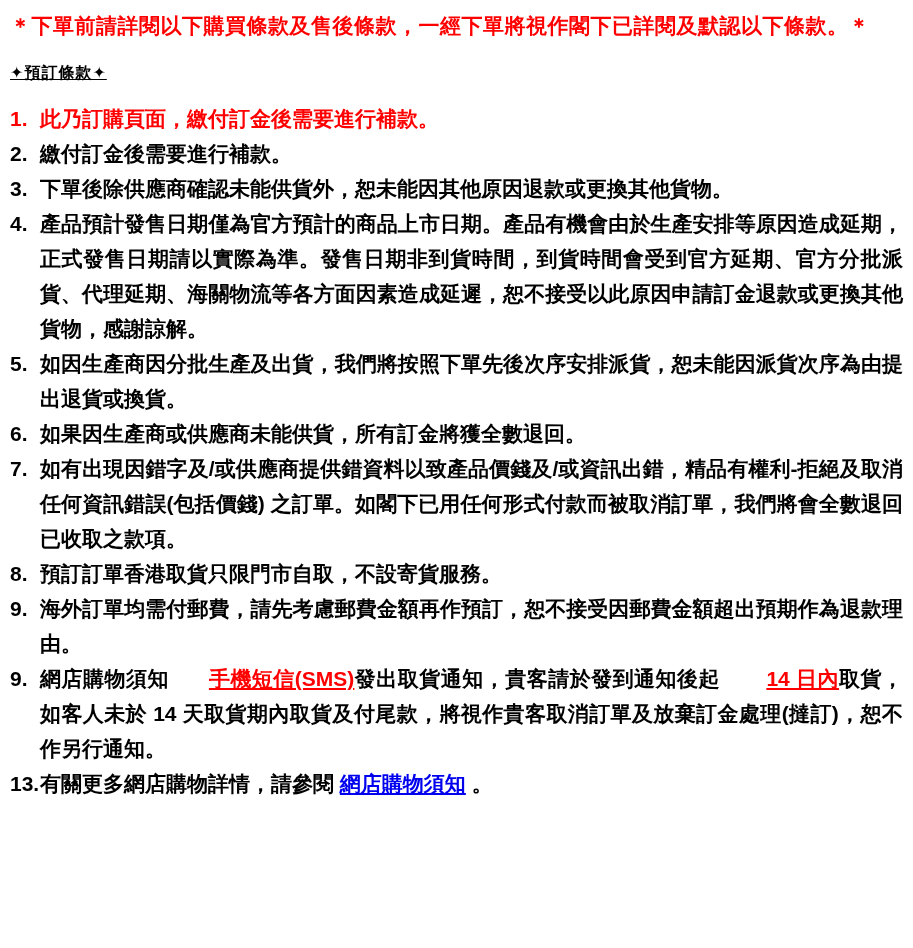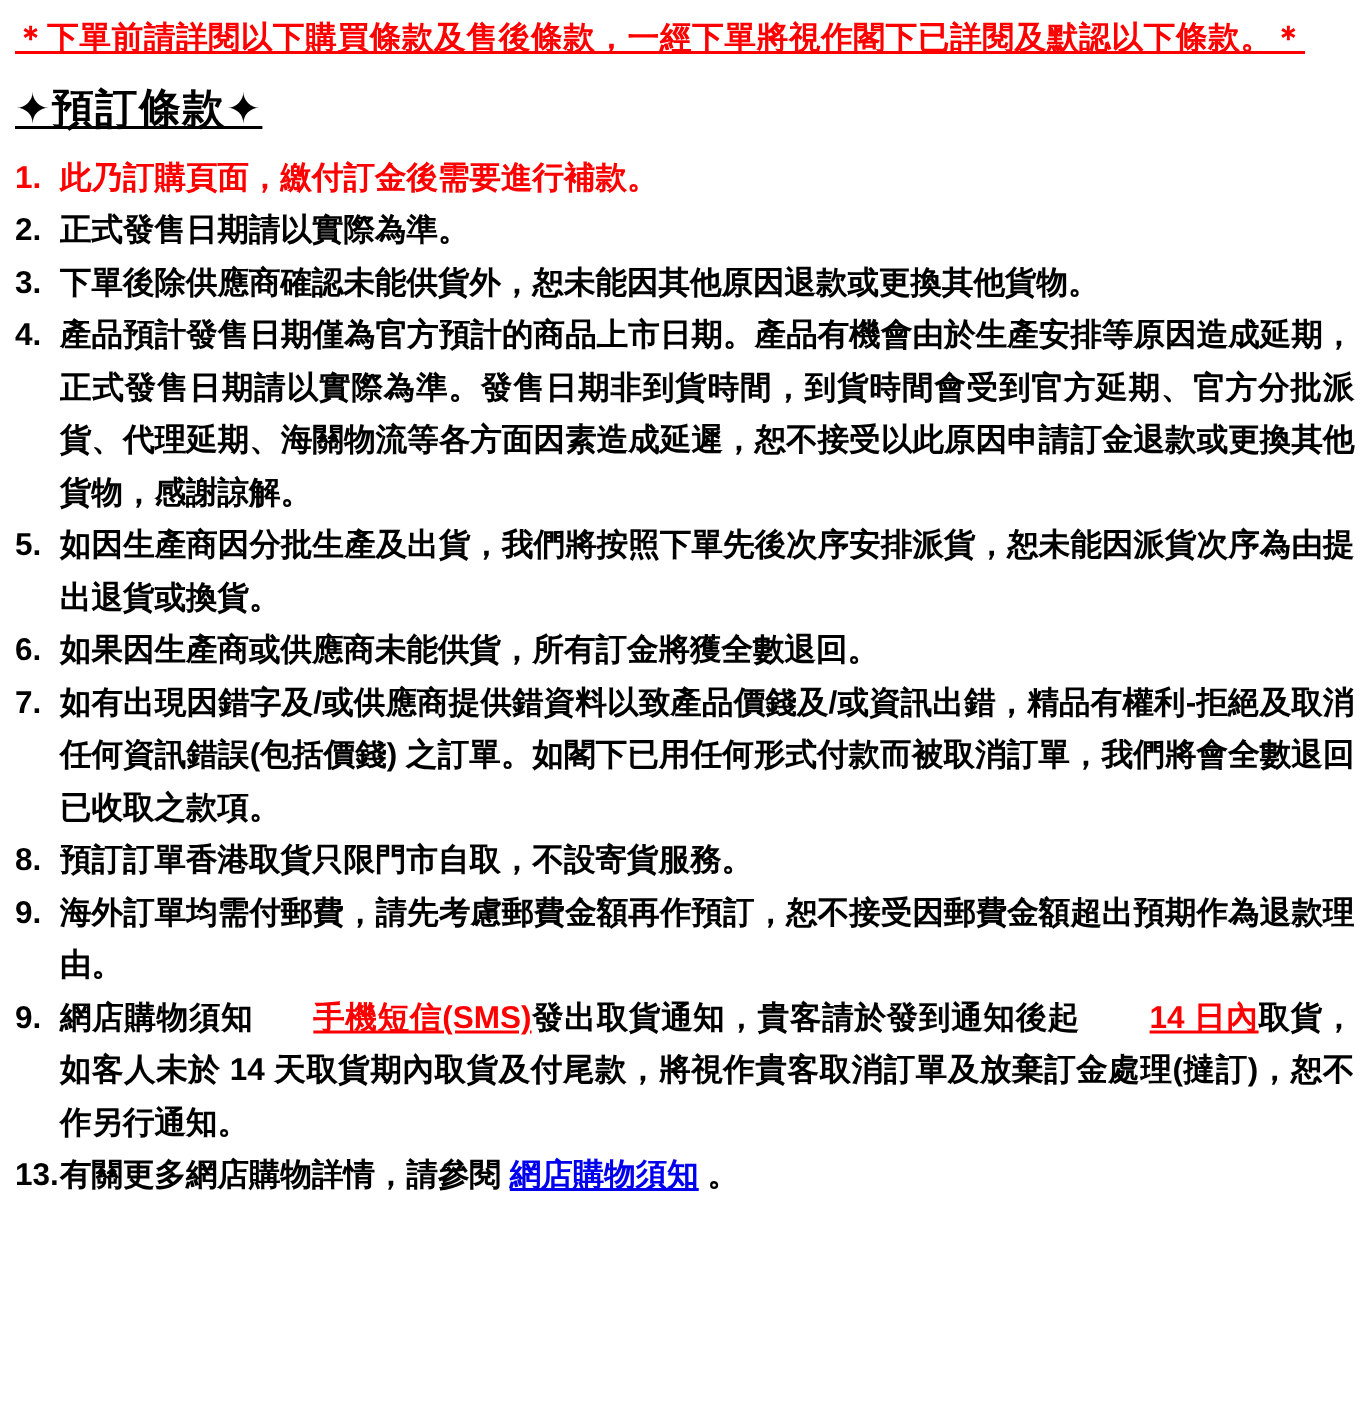--- a/index.html
+++ b/index.html
@@ -15,27 +15,26 @@
     padding:9px 10px 6px 8px;
     font-family:"Liberation Sans","DejaVu Sans",sans-serif;
     font-weight:bold;
     color:var(--ink);
     overflow:hidden;
   }
   .notice{
     color:var(--red);
     font-size:21px;
     line-height:30px;
-    text-decoration:underline;
     margin:2px 0 17px 2px;
     letter-spacing:0.5px;
   }
   .section-title{
     display:inline-block;
-    font-size:28px;
+    font-size:16px;
     line-height:30px;
     text-decoration:underline;
     margin:0 0 13px 2px;
     letter-spacing:1px;
   }
   .terms{list-style:none;}
   .term-item{
     display:flex;
     align-items:flex-start;
     font-size:21px;
@@ -70,21 +69,21 @@
 
 <div class="section-title">✦預訂條款✦</div>
 
 <div class="terms">
     <div class="term-item red">
       <span class="num">1.</span>
       <span class="txt"><span>此乃訂購頁面，繳付訂金後需要進行補款。</span></span>
     </div>
     <div class="term-item">
       <span class="num">2.</span>
-      <span class="txt"><span>正式發售日期請以實際為準。</span></span>
+      <span class="txt"><span>繳付訂金後需要進行補款。</span></span>
     </div>
     <div class="term-item">
       <span class="num">3.</span>
       <span class="txt"><span>下單後除供應商確認未能供貨外，恕未能因其他原因退款或更換其他貨物。</span></span>
     </div>
     <div class="term-item">
       <span class="num">4.</span>
       <span class="txt"><span>產品預計發售日期僅為官方預計的商品上市日期。產品有機會由於生產安排等原因造成延期，正式發售日期請以實際為準。發售日期非到貨時間，到貨時間會受到官方延期、官方分批派貨、代理延期、海關物流等各方面因素造成延遲，恕不接受以此原因申請訂金退款或更換其他貨物，感謝諒解。</span></span>
     </div>
     <div class="term-item">

